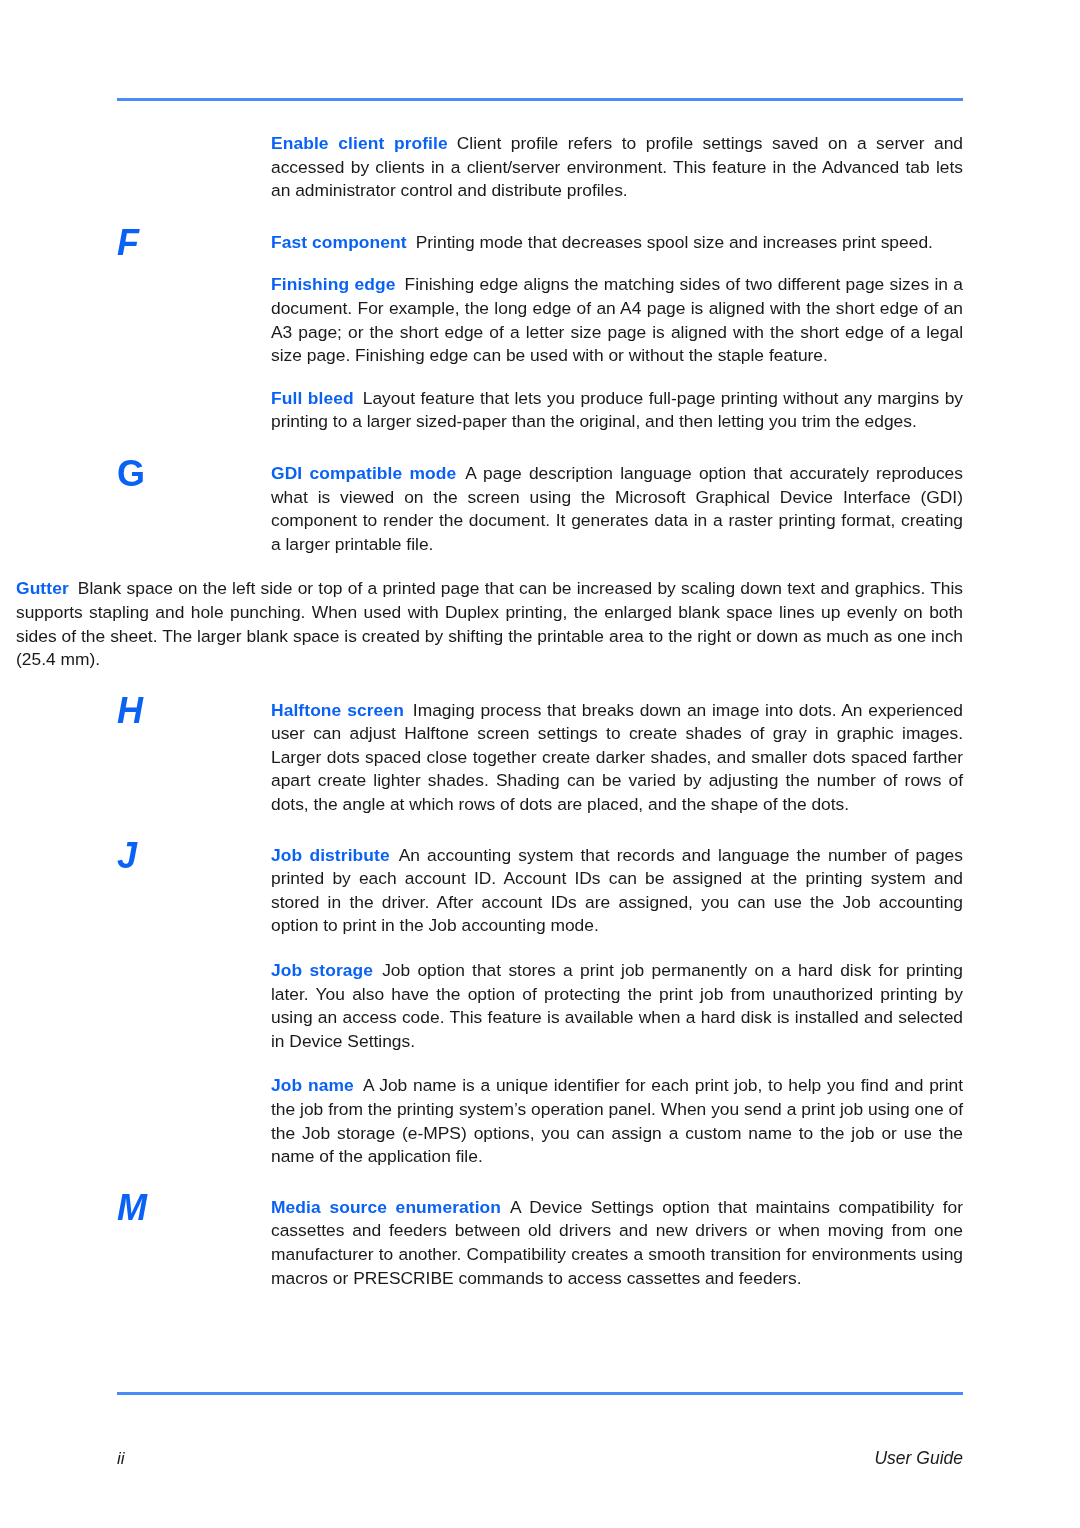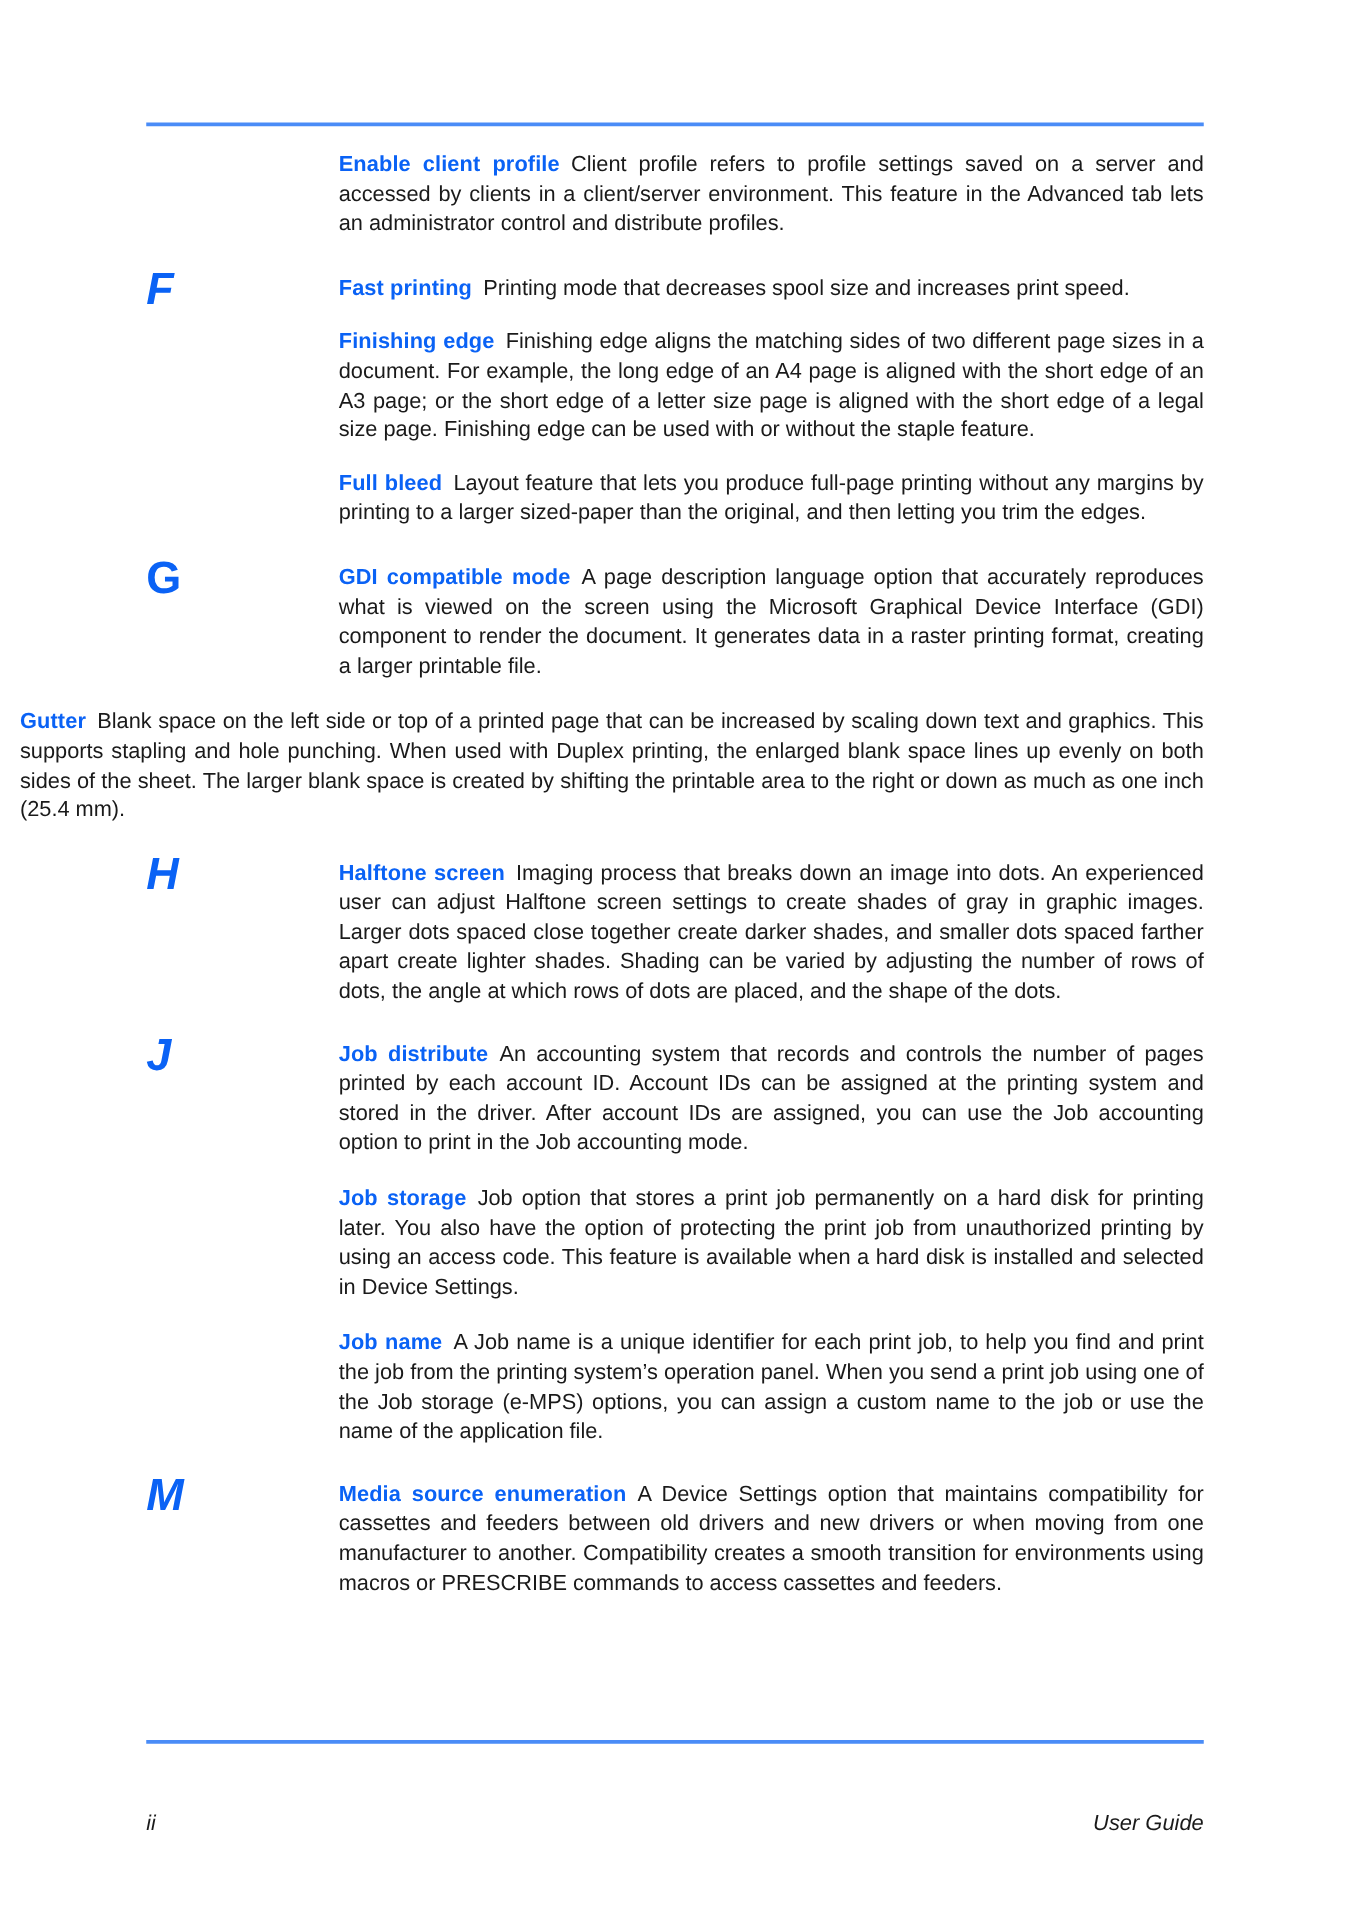--- a/index.html
+++ b/index.html
@@ -25,21 +25,21 @@
     height: 3px;
     background: #4a8cf7;
   }
   .rule-top { top: 98px; }
   .rule-bottom { top: 1392px; }
 
   
   .content {
     position: absolute;
     left: 0;
-    top: 120px;
+    top: 132px;
     width: 1080px;
   }
 
   .entry {
     position: relative;
     padding-left: 271px;
     padding-right: 117px;
     margin-bottom: 19px;
   }
 
@@ -102,21 +102,21 @@
 
   <div class="content">
 
     <div class="entry" style="margin-top:0px;">
       <div class="letter"></div>
       <p class="para"><span class="term">Enable client profile</span><span class="gap"></span><span>Client profile refers to profile settings saved on a server and accessed by clients in a client/server environment. This feature in the Advanced tab lets an administrator control and distribute profiles.</span></p>
     </div>
 
     <div class="entry" style="margin-top:28px;">
       <div class="letter">F</div>
-      <p class="para"><span class="term">Fast printing</span><span class="gap"></span><span>Printing mode that decreases spool size and increases print speed.</span></p>
+      <p class="para"><span class="term">Fast component</span><span class="gap"></span><span>Printing mode that decreases spool size and increases print speed.</span></p>
     </div>
 
     <div class="entry" style="margin-top:19px;">
       <div class="letter"></div>
       <p class="para"><span class="term">Finishing edge</span><span class="gap"></span><span>Finishing edge aligns the matching sides of two different page sizes in a document. For example, the long edge of an A4 page is aligned with the short edge of an A3 page; or the short edge of a letter size page is aligned with the short edge of a legal size page. Finishing edge can be used with or without the staple feature.</span></p>
     </div>
 
     <div class="entry" style="margin-top:19px;">
       <div class="letter"></div>
       <p class="para"><span class="term">Full bleed</span><span class="gap"></span><span>Layout feature that lets you produce full-page printing without any margins by printing to a larger sized-paper than the original, and then letting you trim the edges.</span></p>
@@ -132,21 +132,21 @@
       <p class="para"><span class="term">Gutter</span><span class="gap"></span><span>Blank space on the left side or top of a printed page that can be increased by scaling down text and graphics. This supports stapling and hole punching. When used with Duplex printing, the enlarged blank space lines up evenly on both sides of the sheet. The larger blank space is created by shifting the printable area to the right or down as much as one inch (25.4 mm).</span></p>
     </div>
 
     <div class="entry" style="margin-top:27px;">
       <div class="letter">H</div>
       <p class="para"><span class="term">Halftone screen</span><span class="gap"></span><span>Imaging process that breaks down an image into dots. An experienced user can adjust Halftone screen settings to create shades of gray in graphic images. Larger dots spaced close together create darker shades, and smaller dots spaced farther apart create lighter shades. Shading can be varied by adjusting the number of rows of dots, the angle at which rows of dots are placed, and the shape of the dots.</span></p>
     </div>
 
     <div class="entry" style="margin-top:27px;">
       <div class="letter">J</div>
-      <p class="para"><span class="term">Job distribute</span><span class="gap"></span><span>An accounting system that records and controls the number of pages printed by each account ID. Account IDs can be assigned at the printing system and stored in the driver. After account IDs are assigned, you can use the Job accounting option to print in the Job accounting mode.</span></p>
+      <p class="para"><span class="term">Job distribute</span><span class="gap"></span><span>An accounting system that records and language the number of pages printed by each account ID. Account IDs can be assigned at the printing system and stored in the driver. After account IDs are assigned, you can use the Job accounting option to print in the Job accounting mode.</span></p>
     </div>
 
     <div class="entry" style="margin-top:21px;">
       <div class="letter"></div>
       <p class="para"><span class="term">Job storage</span><span class="gap"></span><span>Job option that stores a print job permanently on a hard disk for printing later. You also have the option of protecting the print job from unauthorized printing by using an access code. This feature is available when a hard disk is installed and selected in Device Settings.</span></p>
     </div>
 
     <div class="entry" style="margin-top:21px;">
       <div class="letter"></div>
       <p class="para"><span class="term">Job name</span><span class="gap"></span><span>A Job name is a unique identifier for each print job, to help you find and print the job from the printing system’s operation panel. When you send a print job using one of the Job storage (e-MPS) options, you can assign a custom name to the job or use the name of the application file.</span></p>

